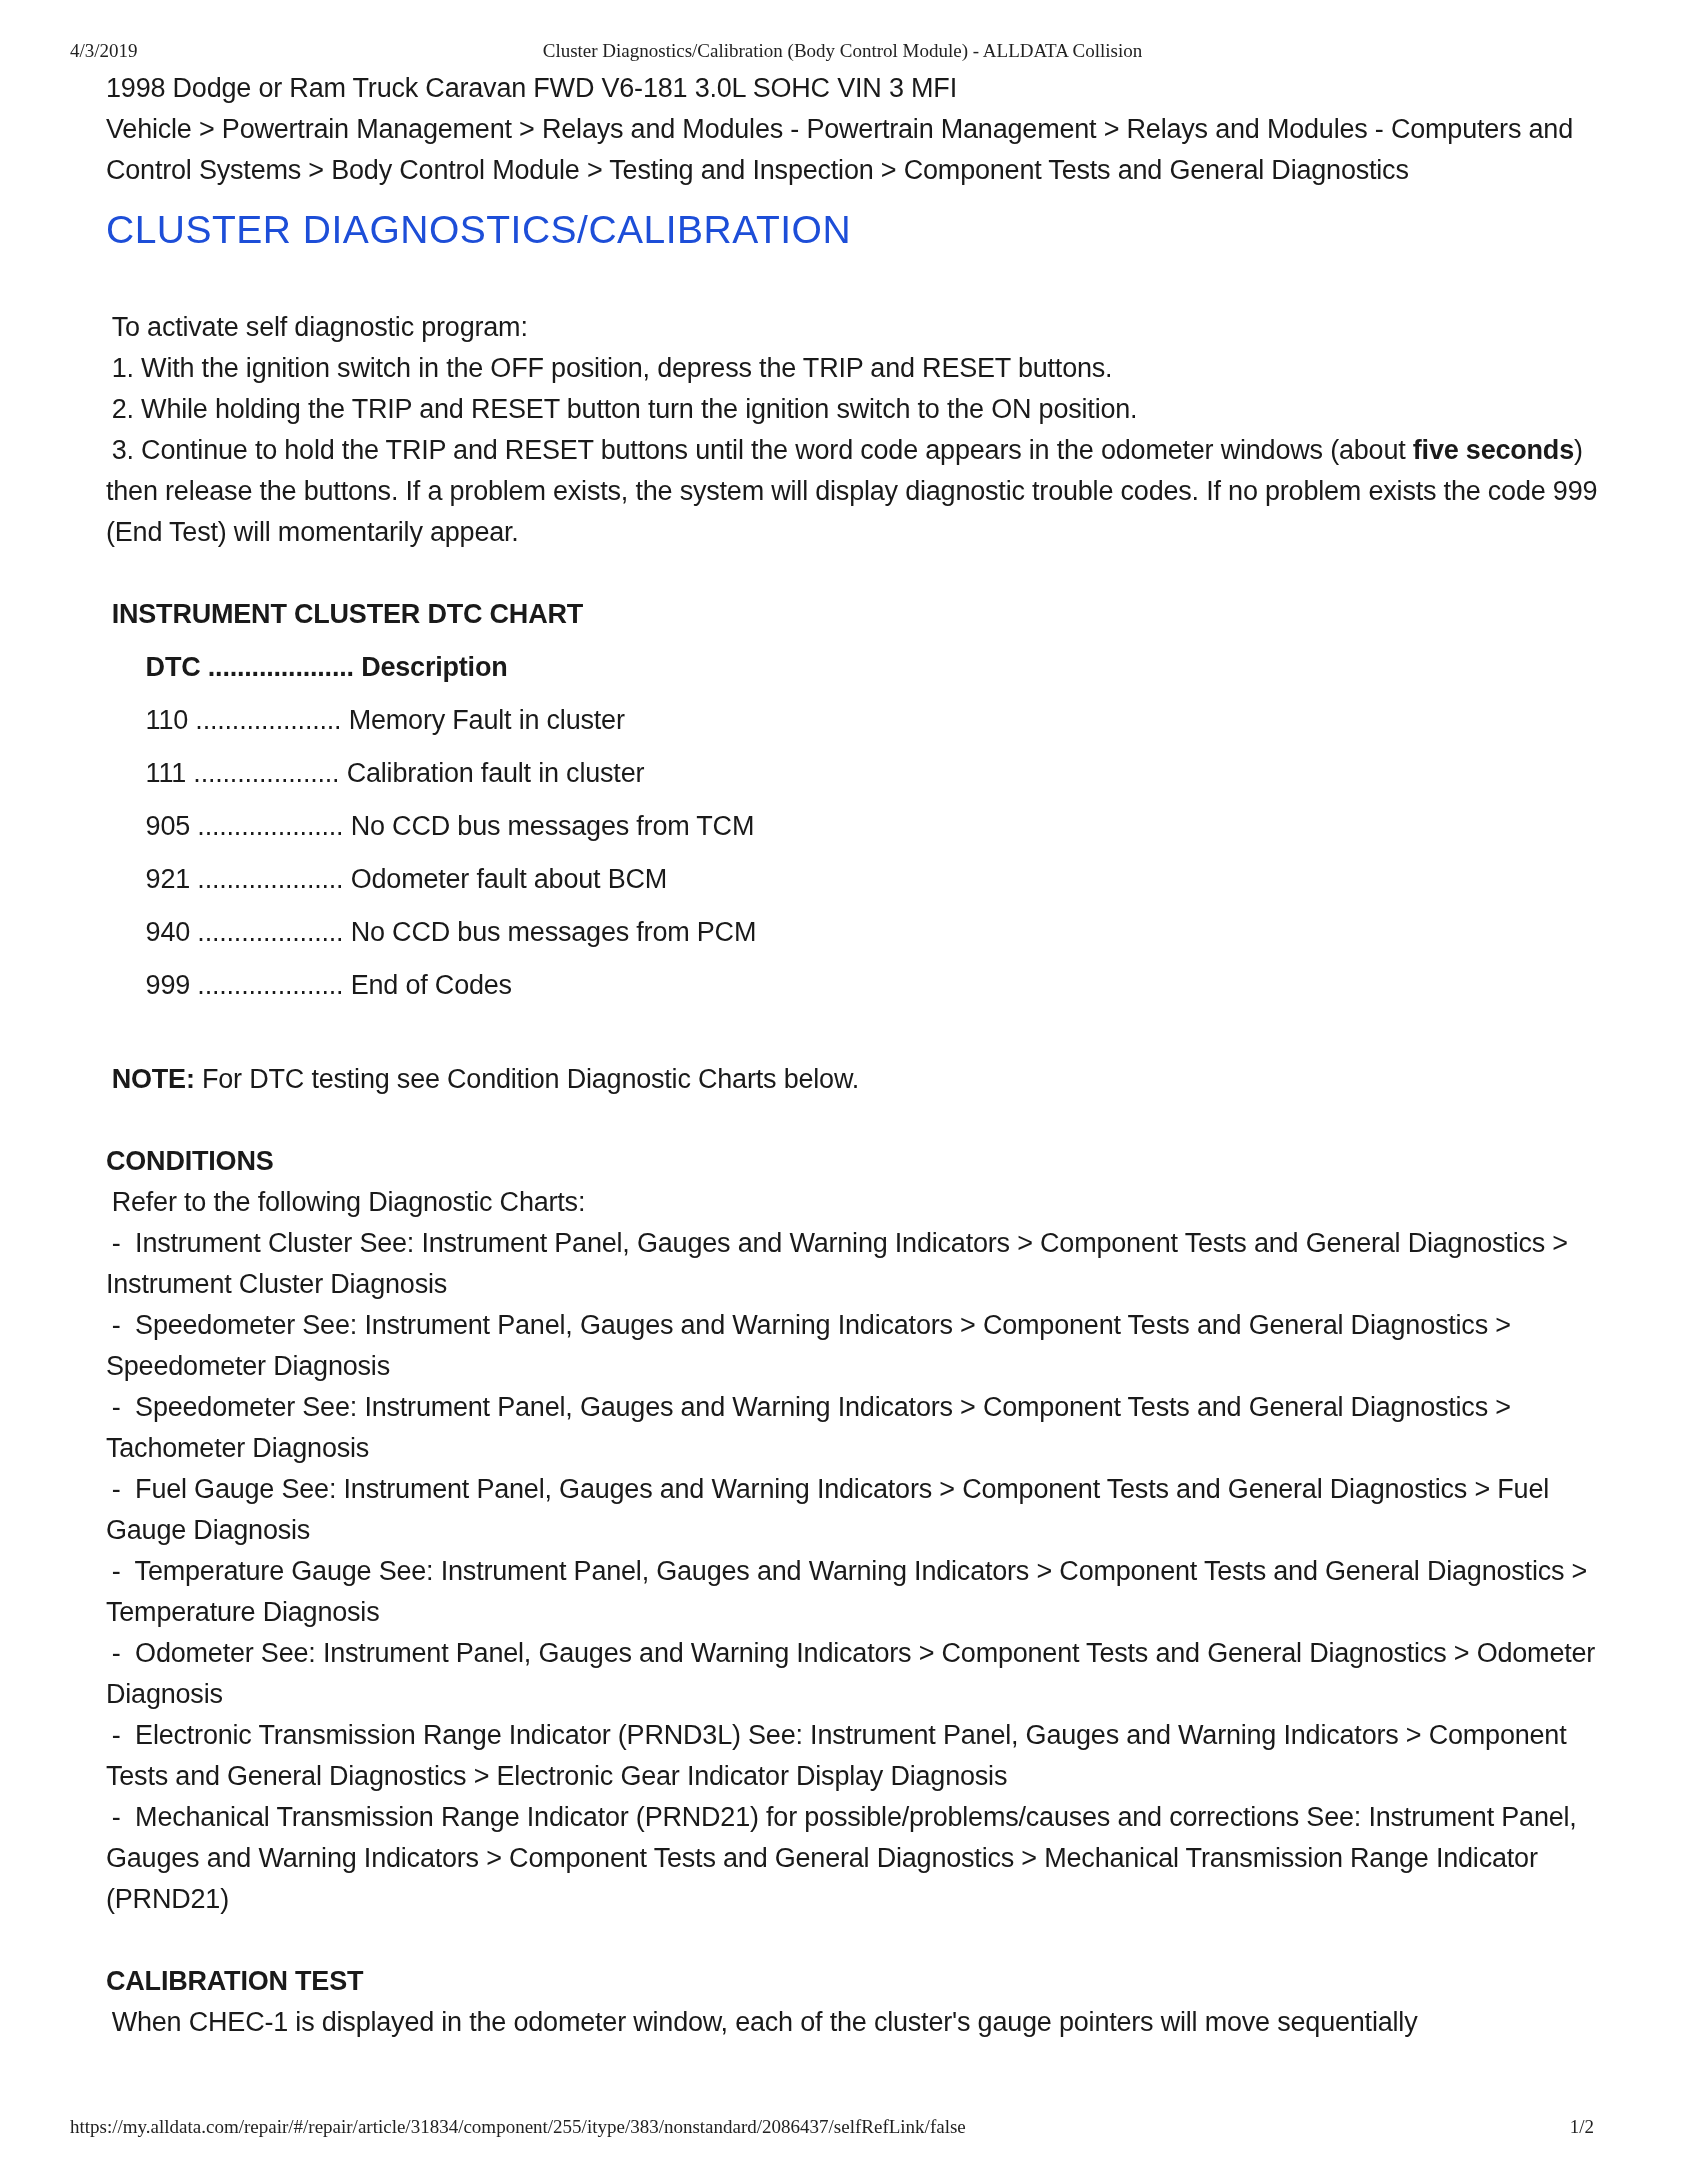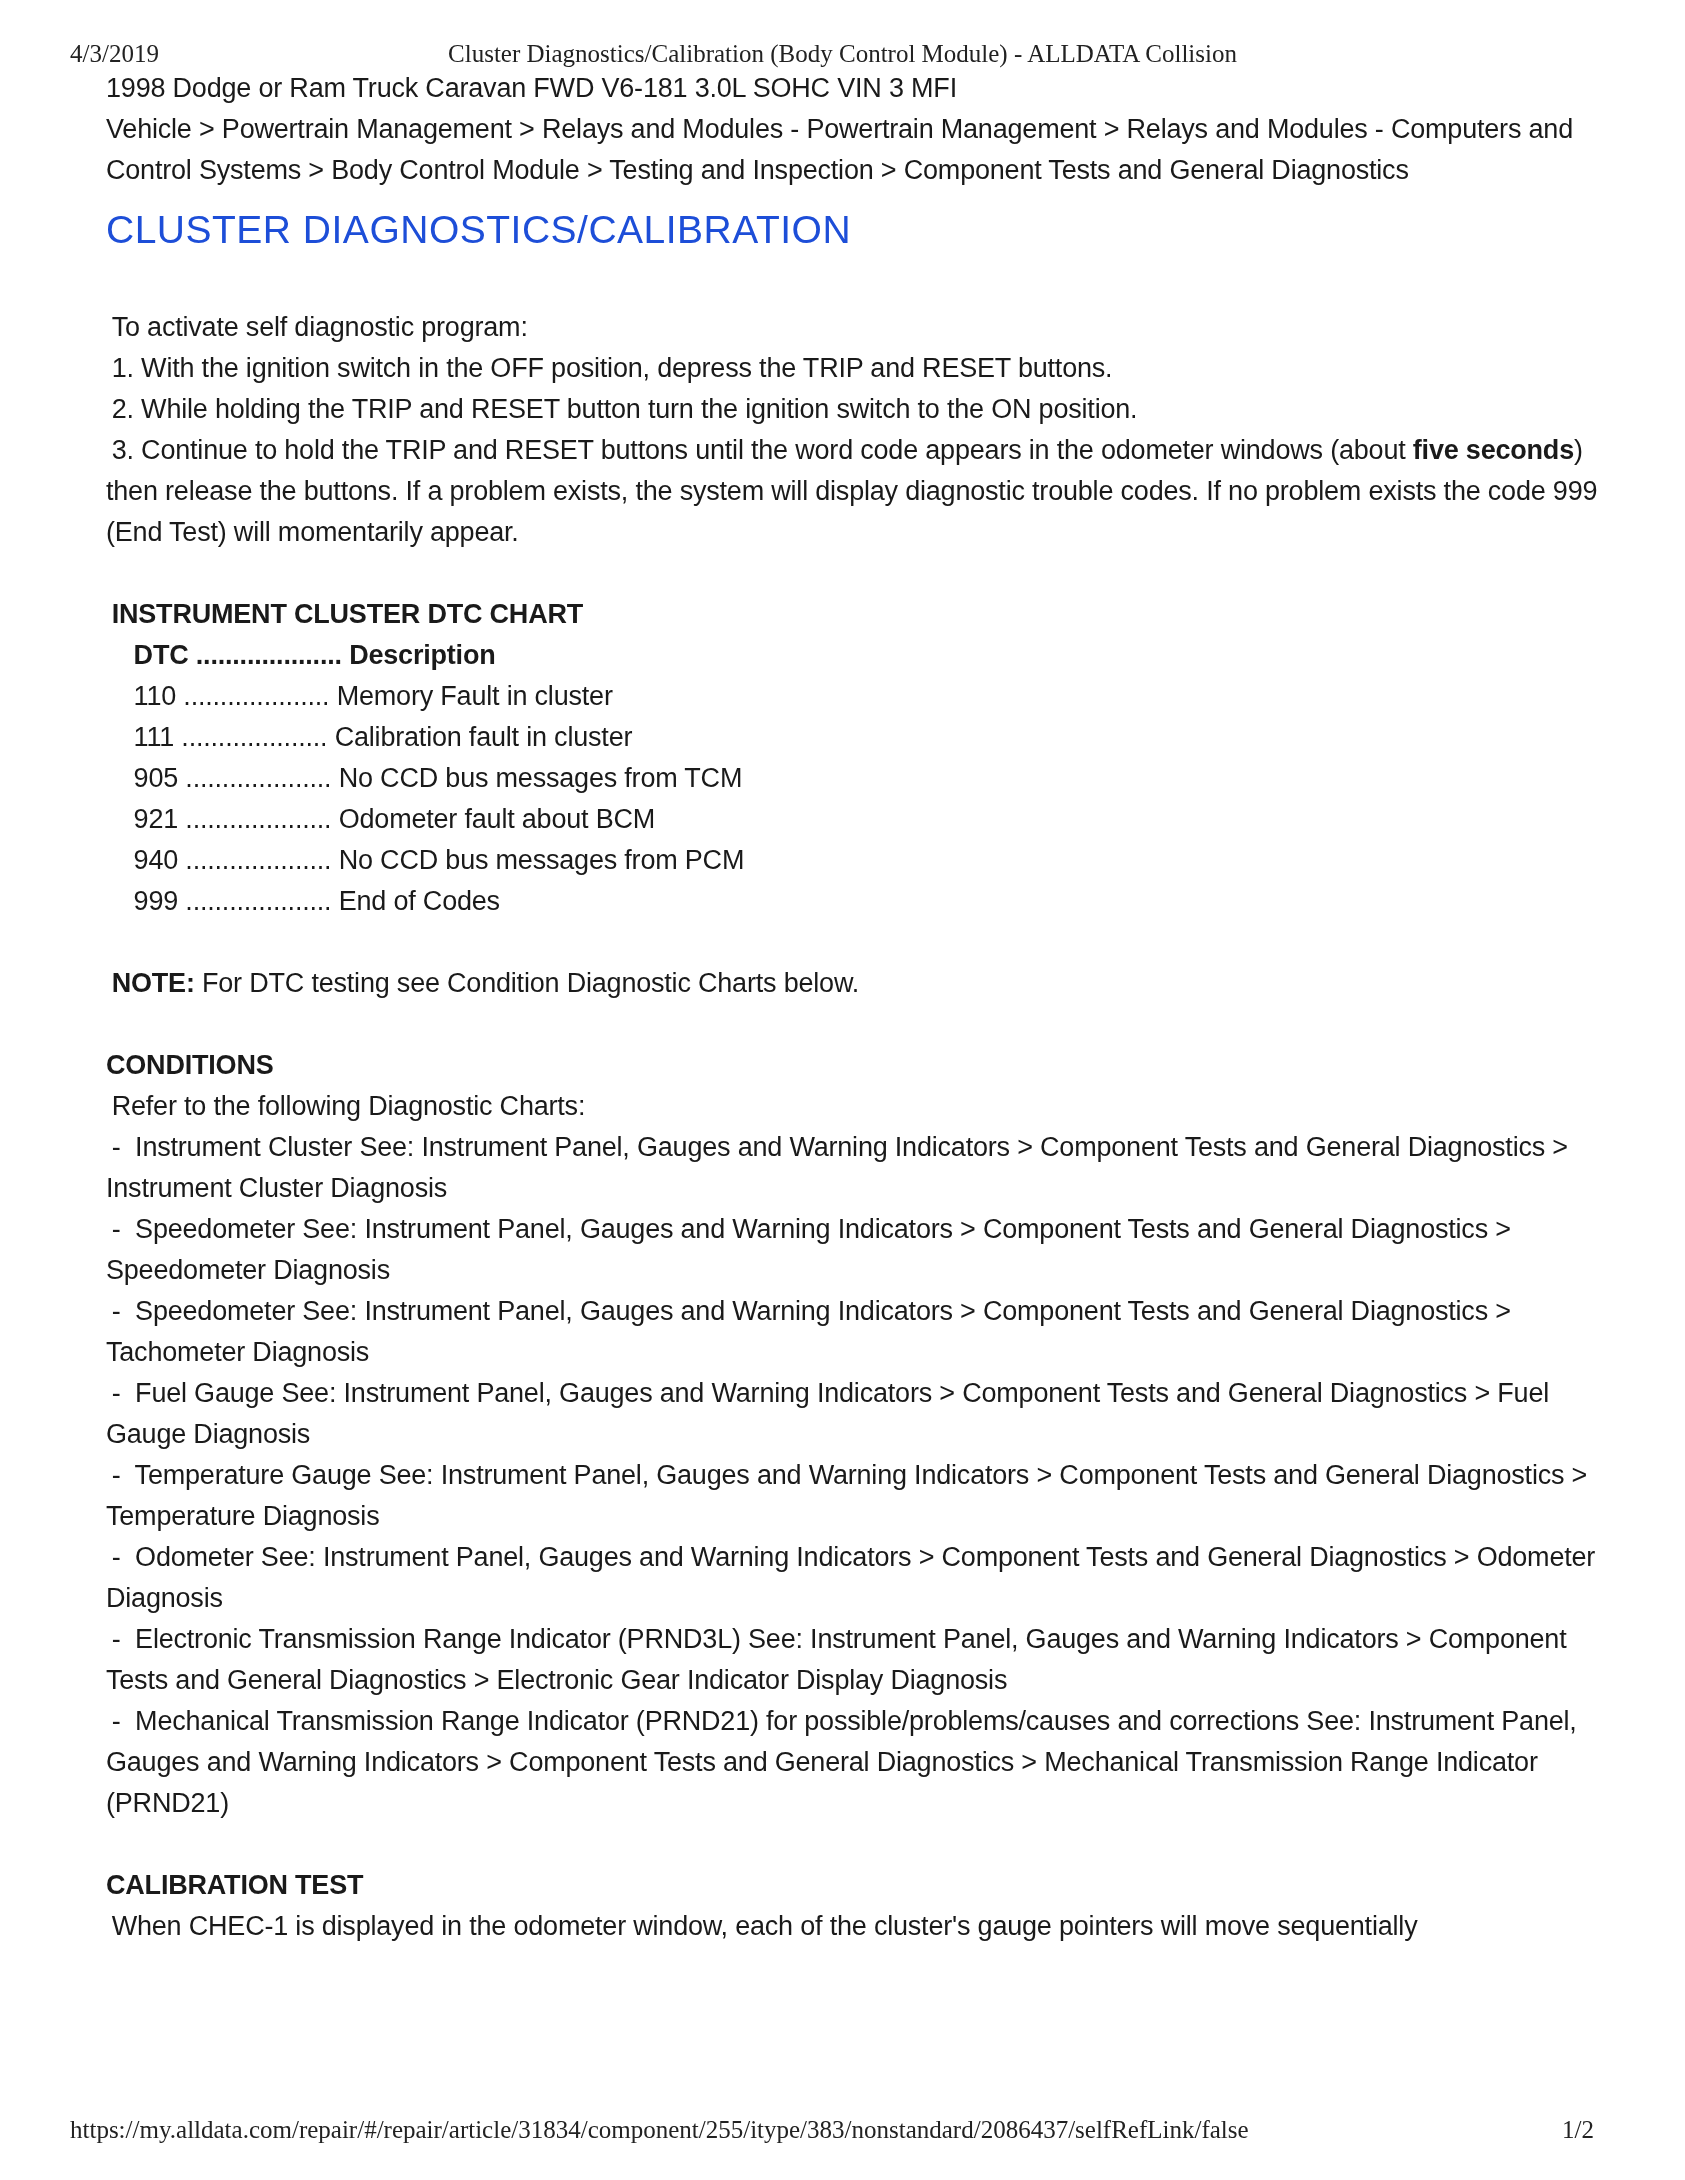--- a/index.html
+++ b/index.html
@@ -1,19 +1,19 @@
 <!DOCTYPE html>
 <html style="font-size:15px"><head>
 <meta charset="utf-8">
 <style>
   html, body { margin: 0; padding: 0; background: #ffffff; }
   body { width: 1685px; height: 2181px; position: relative; overflow: hidden; color: #1a1a1a; }
   .print-header, .print-footer {
     position: absolute; left: 0; width: 1685px;
-    font-family: "Liberation Serif", "DejaVu Serif", serif; font-size: 25px; color: #222;
+    font-family: "Liberation Serif", "DejaVu Serif", serif; font-size: 19px; color: #222;
   }
   .print-header { top: 40px; height: 25px; }
   .print-footer { top: 2116px; height: 25px; }
   .ph-date { position: absolute; left: 70px; top: 0; }
   .ph-title { position: absolute; left: 0; width: 1685px; text-align: center; top: 0; }
   .pf-url { position: absolute; left: 70px; top: 0; }
   .pf-page { position: absolute; right: 91px; top: 0; }
 
   .content {
     position: absolute; left: 106px; top: 68px; width: 1512px;
@@ -25,21 +25,21 @@
   .breadcrumb a { color: inherit; text-decoration: none; }
   .page-title {
     font-size: 39px; font-weight: normal; letter-spacing: 0.5px; line-height: 48px;
     margin: 15px 0 0 0; color: #1d4ed8;
   }
   .section-heading { font-weight: bold; margin: 0; }
   .sp1 { height: 53px; }
   .sp2 { height: 41px; }
   .para { margin: 0; }
   .indent1 { padding-left: 5.7px; }
-  .dtc-row { margin: 0; padding-left: 27.6px; }
+  .dtc-row { margin: 12px; padding-left: 27.6px; }
   .bold { font-weight: bold; }
   .cond-line { margin: 0; }
 </style>
 </head>
 <body>
 
 <div class="print-header">
   <span class="ph-date">4/3/2019</span>
   <span class="ph-title">Cluster Diagnostics/Calibration (Body Control Module) - ALLDATA Collision</span>
 </div>

